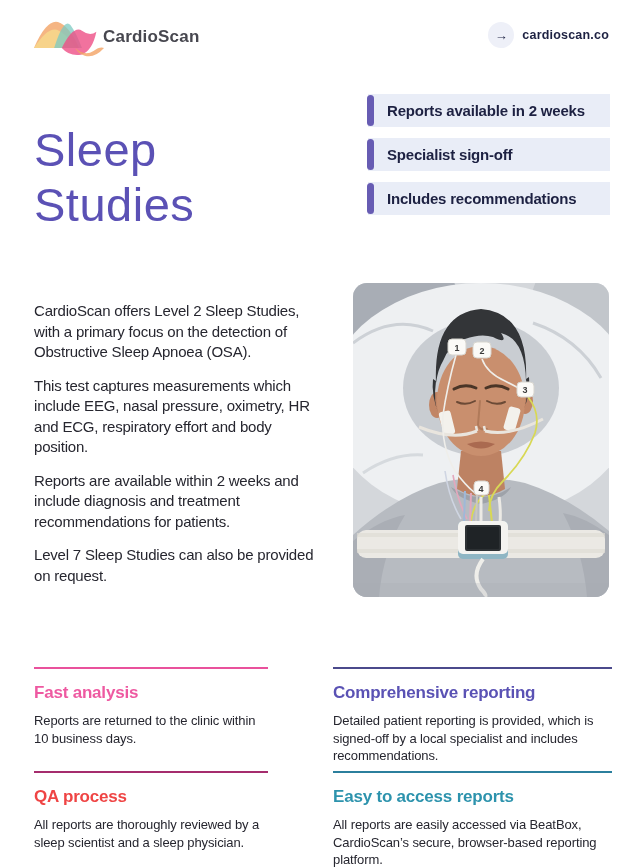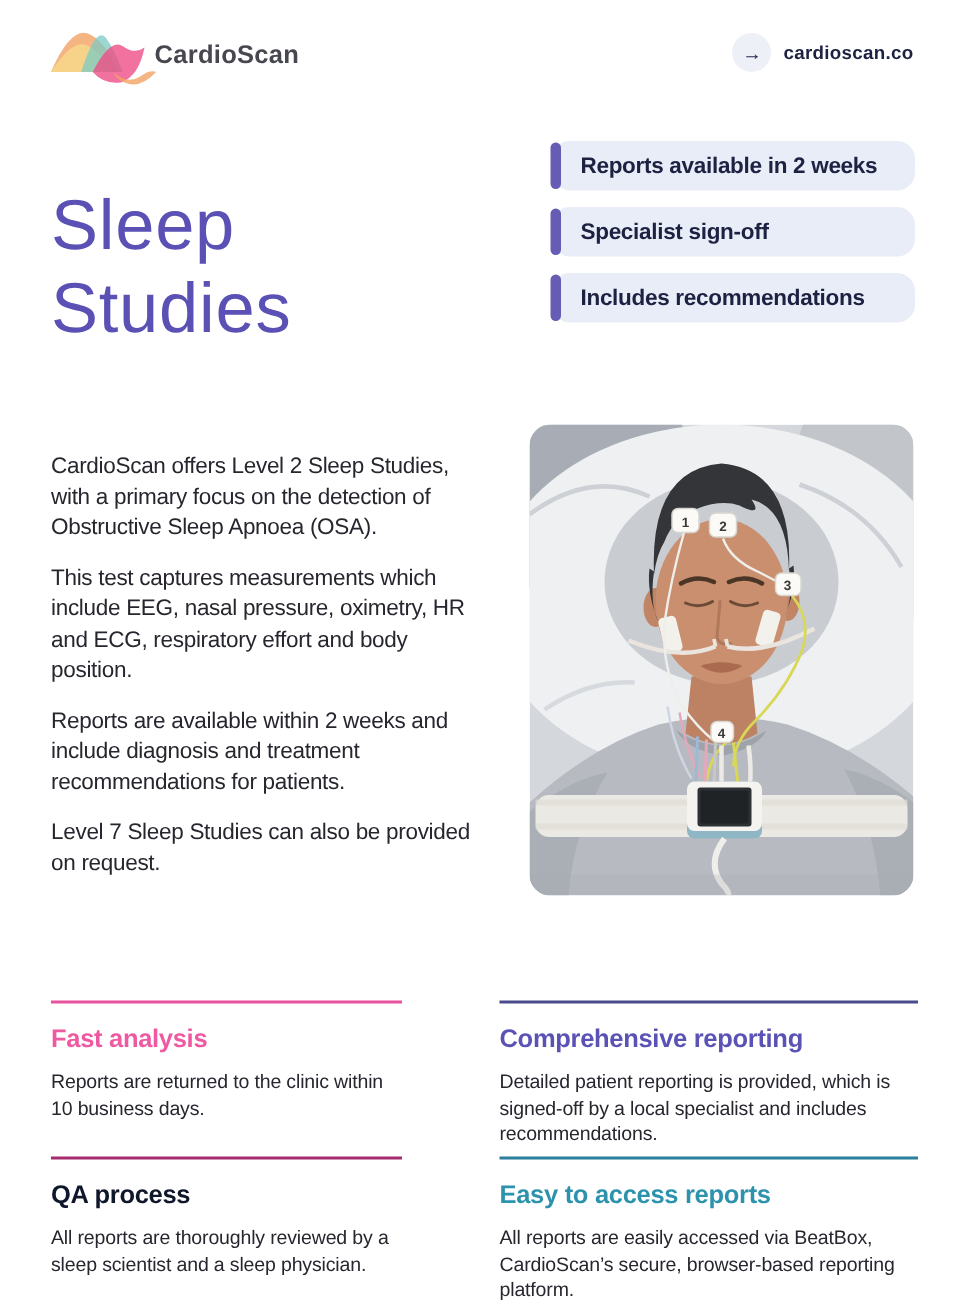--- a/index.html
+++ b/index.html
@@ -38,21 +38,21 @@
   .page-title {
     position: absolute; left: 34px; top: 122px;
     font-size: 47px; line-height: 55px; font-weight: 400;
     color: #5b51b5; letter-spacing: .5px;
   }
   .page-title span { display: block; }
 
   .badges { position: absolute; left: 368px; top: 94px; width: 242px; }
   .badge {
     position: relative;
-    background: #e9edf7; border-radius: 12px;
+    background: #e9edf7; border-radius: 0;
     height: 33px; margin-bottom: 11px;
     display: flex; align-items: center;
     padding-left: 19px; overflow: visible;
   }
   .badge-bar {
     position: absolute; left: -1px; top: 1px;
     width: 7px; height: 31px; border-radius: 4px;
     background: #675cb3;
   }
   .badge-label { font-size: 15px; font-weight: 600; color: #1d2142; letter-spacing: -0.2px; }
@@ -223,21 +223,21 @@
   </div>
 
   <div class="feature f-pos-1">
     <div class="feature-line" style="background: rgb(75, 74, 140);"></div>
     <h3 class="feature-title" style="color: rgb(90, 82, 180);">Comprehensive reporting</h3>
     <p class="feature-body">Detailed patient reporting is provided, which is signed-off by a local specialist and includes recommendations.</p>
   </div>
 
   <div class="feature f-pos-2">
     <div class="feature-line" style="background: rgb(165, 44, 109);"></div>
-    <h3 class="feature-title" style="color: #0f172a;">QA process</h3>
+    <h3 class="feature-title" style="color: #ef4444;">QA process</h3>
     <p class="feature-body">All reports are thoroughly reviewed by a sleep scientist and a sleep physician.</p>
   </div>
 
   <div class="feature f-pos-3">
     <div class="feature-line" style="background: rgb(43, 127, 157);"></div>
     <h3 class="feature-title" style="color: rgb(45, 147, 173);">Easy to access reports</h3>
     <p class="feature-body">All reports are easily accessed via BeatBox, CardioScan’s secure, browser-based reporting platform.</p>
   </div>
 
 </div>

